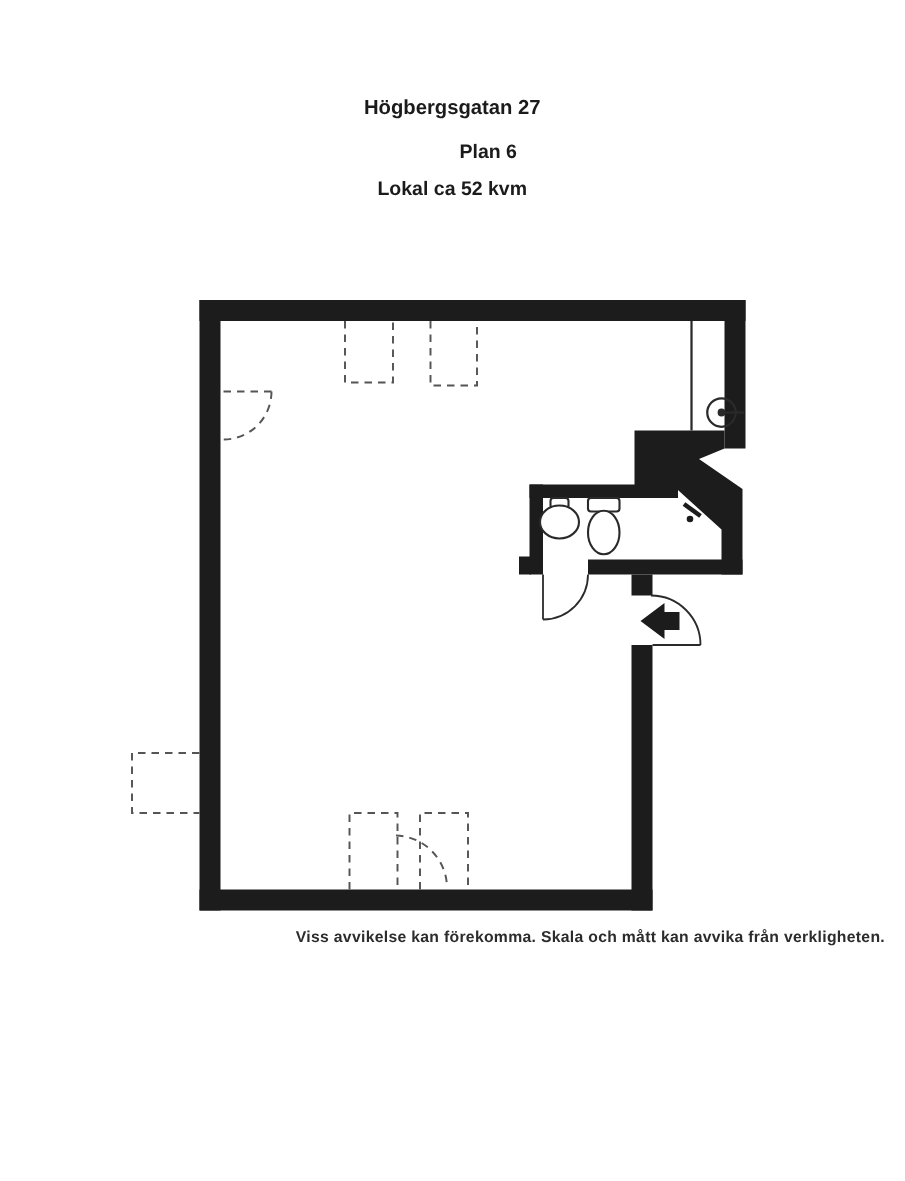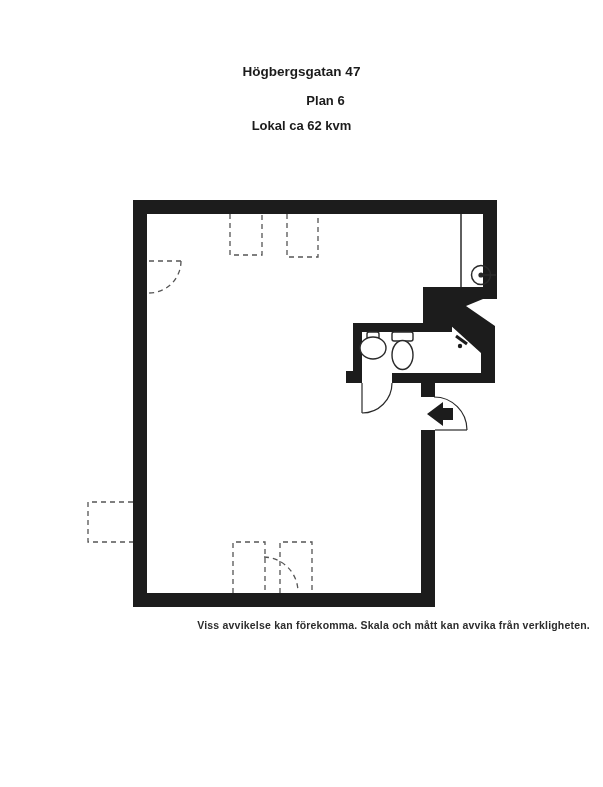--- a/index.html
+++ b/index.html
@@ -30,23 +30,23 @@
   svg{position:absolute;top:0;left:0;}
   .wall{fill:var(--wall,#1c1c1c);stroke:none;}
   .thin{stroke:var(--line,#2a2a2a);stroke-width:1.5;fill:none;}
   .fixture{stroke:var(--line,#2a2a2a);stroke-width:1.4;fill:#ffffff;}
   .door{stroke:var(--line,#3a3a3a);stroke-width:1.2;fill:none;}
   .dashed{stroke:var(--dash,#555555);stroke-width:1.3;fill:none;stroke-dasharray:5 4;}
 </style>
 </head>
 <body style="--wall: #1c1c1c; --line: #2a2a2a; --dash: #555555; background: rgb(255, 255, 255);">
 
-<div class="hdr hdr-line1">Högbergsgatan 47</div>
+<div class="hdr hdr-line1">Högbergsgatan 27</div>
 <div class="hdr hdr-line2">Plan 6</div>
-<div class="hdr hdr-line3">Lokal ca 62 kvm</div>
+<div class="hdr hdr-line3">Lokal ca 52 kvm</div>
 
 <svg width="603" height="787" viewBox="0 0 603 787">
 
   <rect class="wall" x="133" y="200" width="364" height="14"></rect>
   <rect class="wall" x="133" y="200" width="14" height="407"></rect>
   <rect class="wall" x="133" y="593" width="302" height="14"></rect>
   <rect class="wall" x="421" y="430" width="14" height="177"></rect>
   <rect class="wall" x="483" y="200" width="14" height="99"></rect>
 
   <path class="wall" d="M423,287 L483,287 L483,299 L466,306 L495,326 L495,383 L481,383 L481,353 L449,324 L423,324 Z"></path>

